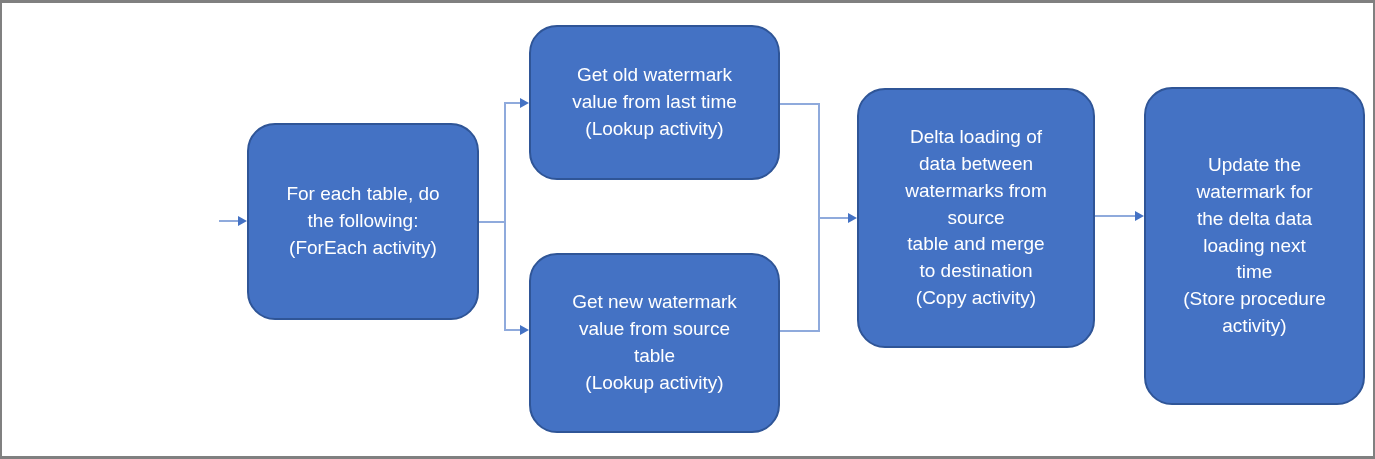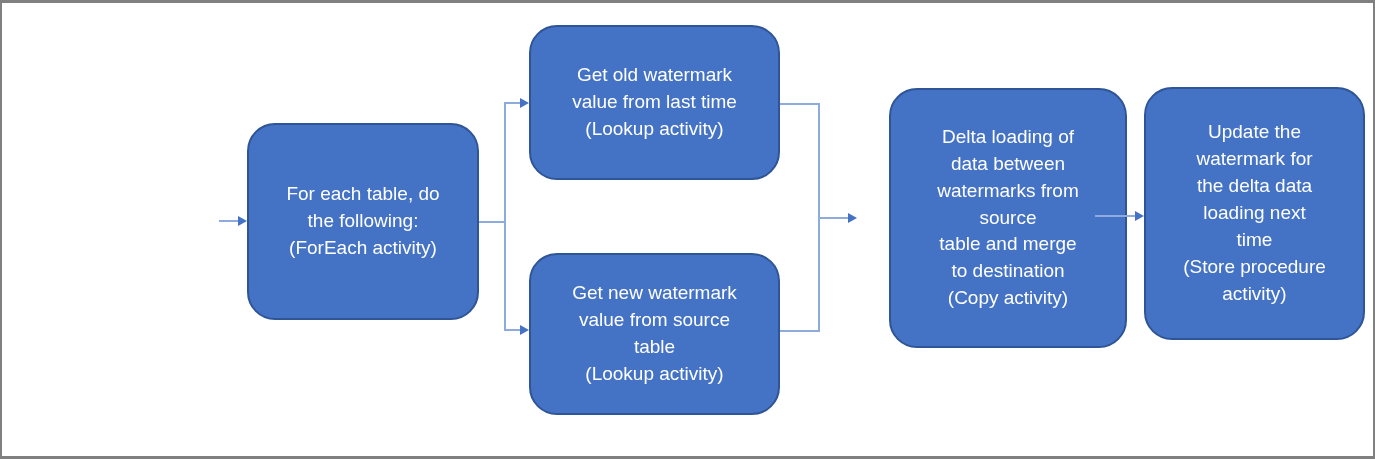--- a/index.html
+++ b/index.html
@@ -55,23 +55,23 @@
     width: 0;
     height: 0;
     border-top: 5px solid transparent;
     border-bottom: 5px solid transparent;
     border-left: 9px solid var(--connector-arrow);
   }
   
   #node-pass-tables        { left: 14px;   top: 128px; width: 203px; height: 182px; }
   #node-foreach-table      { left: 245px;  top: 120px; width: 232px; height: 197px; align-items: center; }
   #node-get-old-watermark  { left: 527px;  top: 22px;  width: 251px; height: 155px; }
-  #node-get-new-watermark  { left: 527px;  top: 250px; width: 251px; height: 162px; }
-  #node-delta-loading      { left: 855px;  top: 85px;  width: 238px; height: 260px; margin-left: 32px; }
-  #node-update-watermark   { left: 1142px; top: 84px;  width: 221px; height: 253px; }
+  #node-get-new-watermark  { left: 527px;  top: 250px; width: 251px; height: 180px; }
+  #node-delta-loading      { left: 855px;  top: 85px;  width: 238px; height: 260px; }
+  #node-update-watermark   { left: 1142px; top: 84px;  width: 221px; height: 318px; }
 </style>
 </head>
 <body>
 
 <div class="canvas">
 
 
   <div class="node" id="node-foreach-table">
     <span class="label">For each table, do
 the following:

